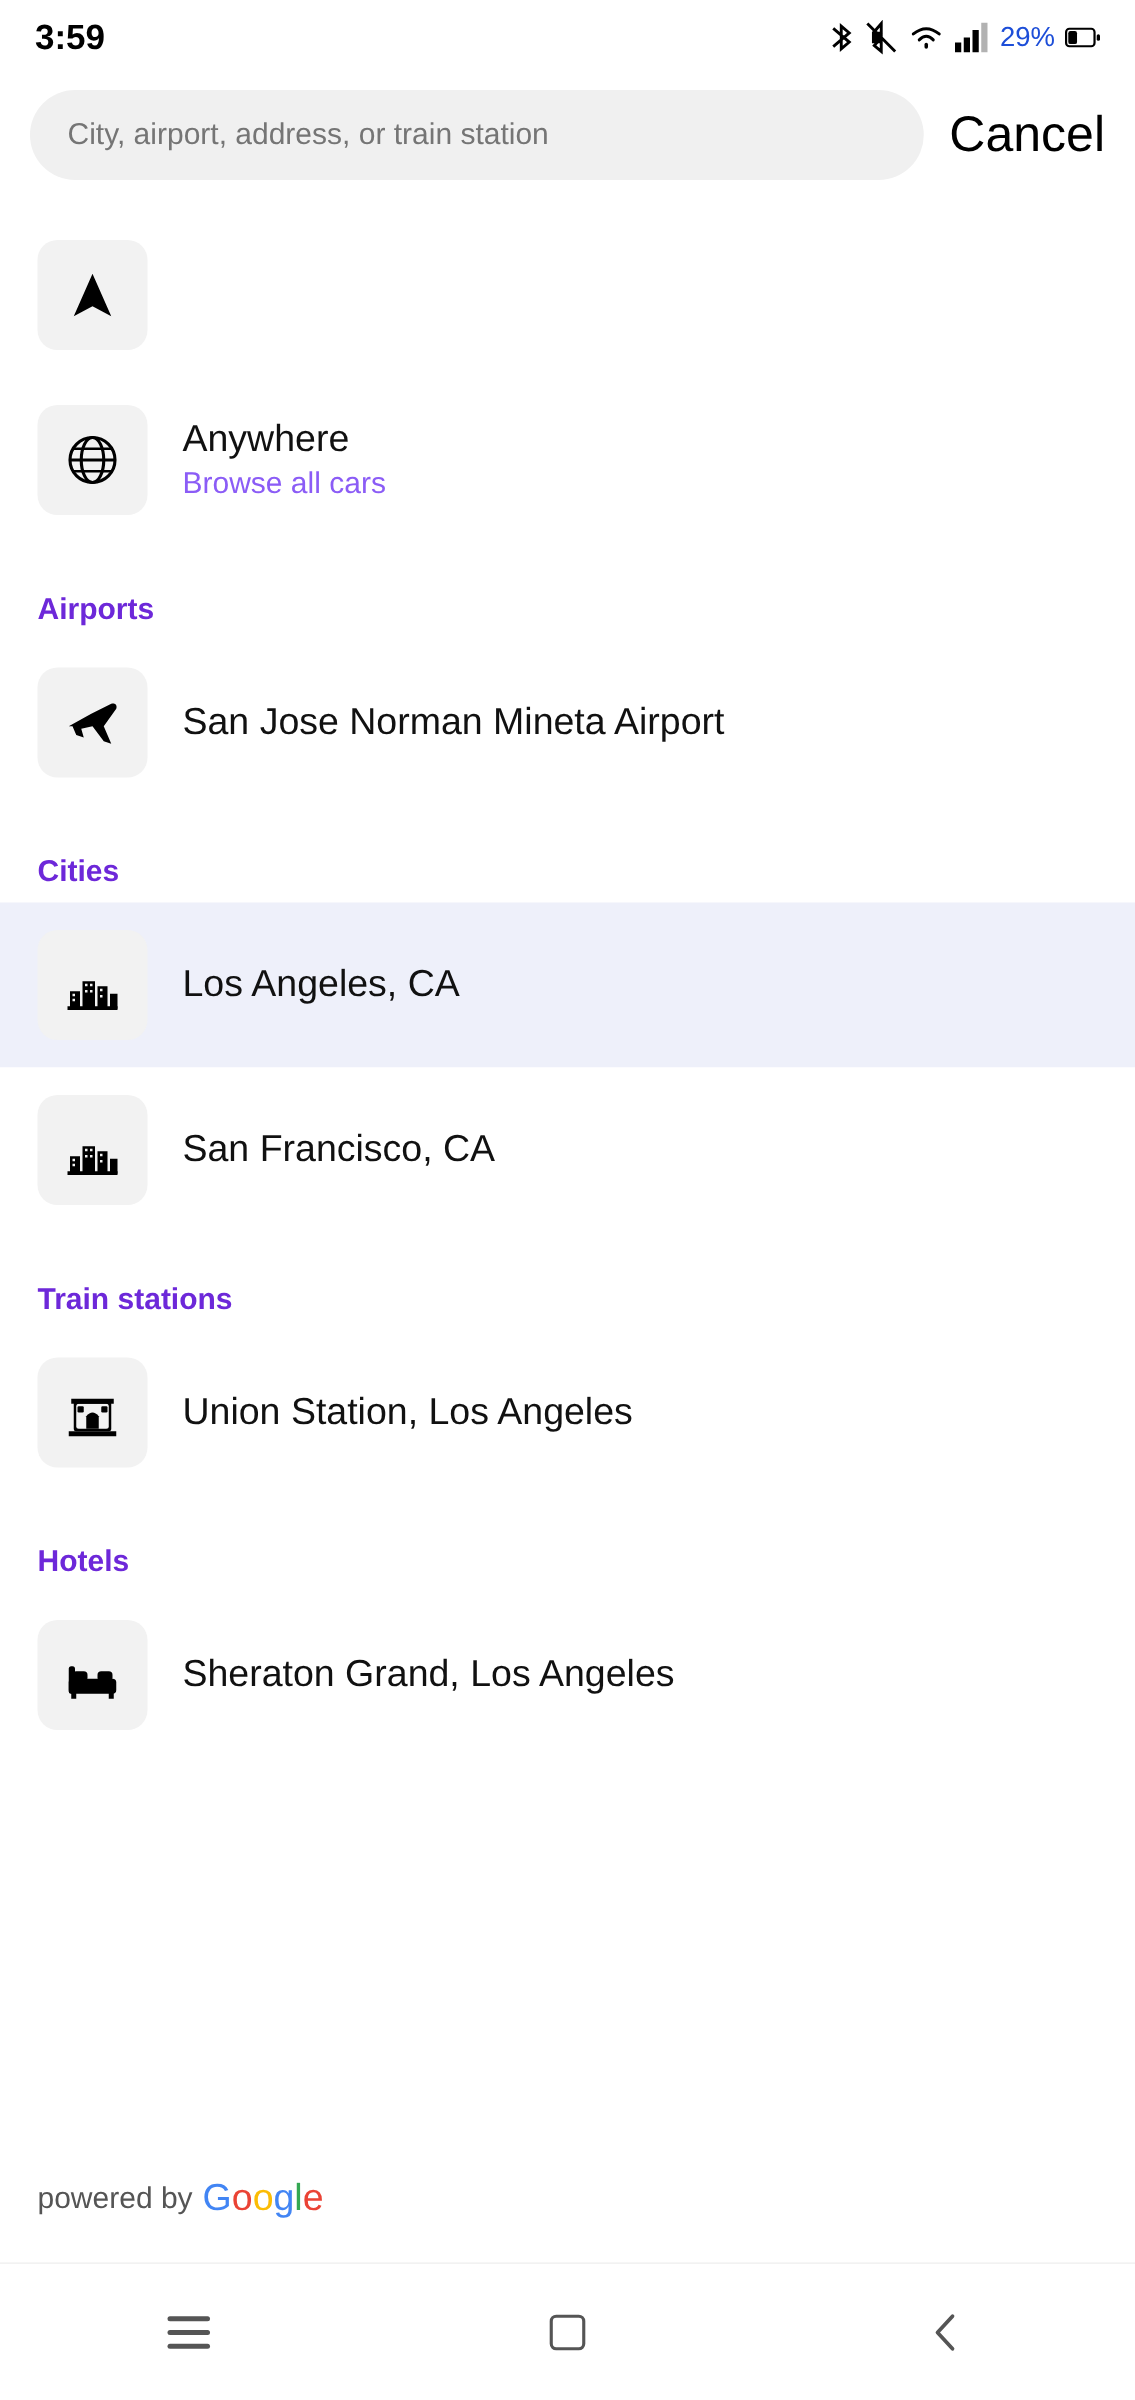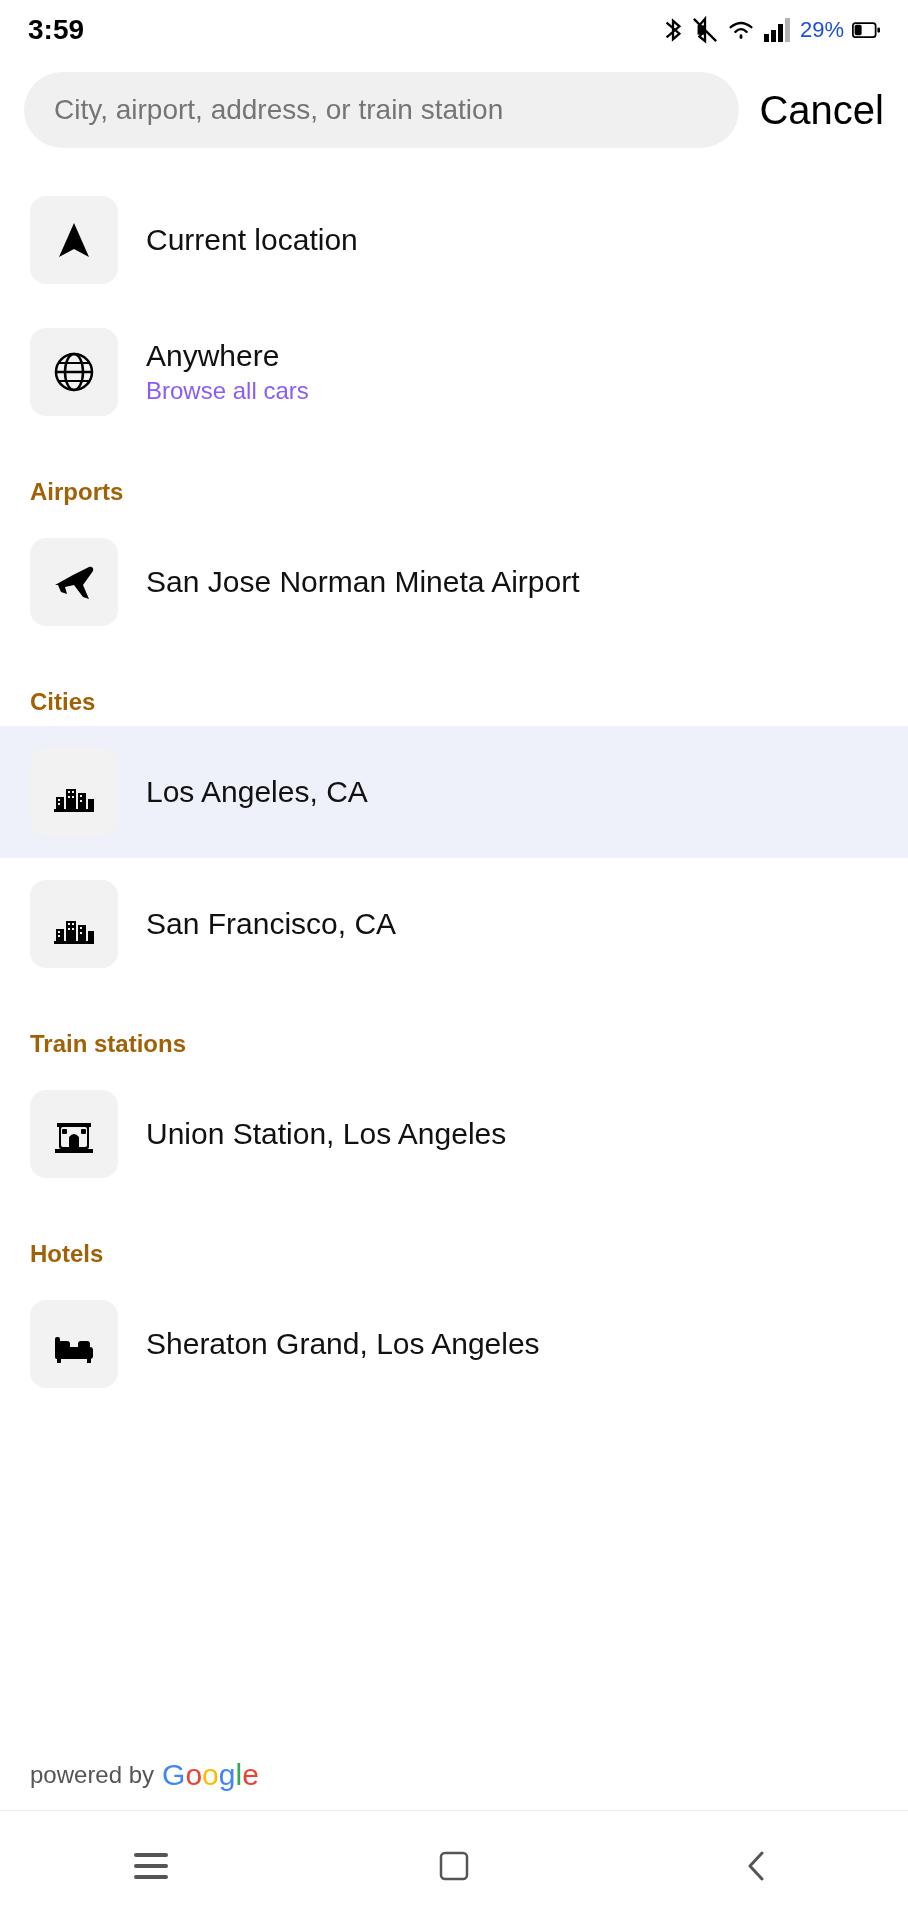--- a/index.html
+++ b/index.html
@@ -44,21 +44,21 @@
       align-items: center;
       padding: 16px 24px;
       gap: 20px;
       background: #fff;
     }
     .search-input-box {
       flex: 1;
       background: #f0f0f0;
       border-radius: 50px;
       padding: 22px 30px;
-      font-size: 28px;
+      font-size: 24px;
       color: #14532d;
       border: none;
       outline: none;
     }
     .cancel-btn {
       font-size: 40px;
       color: #000000;
       font-weight: 500;
       background: none;
       border: none;
@@ -67,21 +67,21 @@
     }
 
     
     .list-section {
       padding: 10px 0;
     }
 
     .section-header {
       font-size: 24px;
       font-weight: 600;
-      color: #a16207;
+      color: #6d28d9;
       padding: 20px 30px 10px 30px;
     }
 
     .list-item {
       display: flex;
       align-items: center;
       padding: 22px 30px;
       cursor: pointer;
       background: #fff;
       gap: 28px;
@@ -119,21 +119,21 @@
       font-weight: 400;
     }
     .item-subtitle {
       font-size: 24px;
       color: #8b5cf6;
     }
 
     
     .powered-by {
       position: absolute;
-      bottom: 128px;
+      bottom: 144px;
       left: 30px;
       display: flex;
       align-items: center;
       gap: 8px;
       font-size: 24px;
       color: #555;
     }
     .google-logo {
       font-size: 30px;
       font-weight: 500;
@@ -225,23 +225,20 @@
   <button class="cancel-btn">Cancel</button>
 </div>
 
 <div class="list-section">
 
   <div class="list-item">
     <div class="icon-box">
       <svg width="46" height="46" viewBox="0 0 46 46" fill="none">
         <path d="M23 6 L38 40 L23 32 L8 40 Z" fill="#000"></path>
       </svg>
-    </div>
-    <div class="item-text-block">
-      <span class="item-title">Current location</span>
     </div>
   </div>
 
   <div class="list-item">
     <div class="icon-box">
       <svg width="46" height="46" viewBox="0 0 46 46" fill="none">
         <circle cx="23" cy="23" r="18" stroke="#000" stroke-width="2.5"></circle>
         <ellipse cx="23" cy="23" rx="9" ry="18" stroke="#000" stroke-width="2.5"></ellipse>
         <line x1="5" y1="23" x2="41" y2="23" stroke="#000" stroke-width="2.5"></line>
         <line x1="8" y1="14" x2="38" y2="14" stroke="#000" stroke-width="2"></line>

